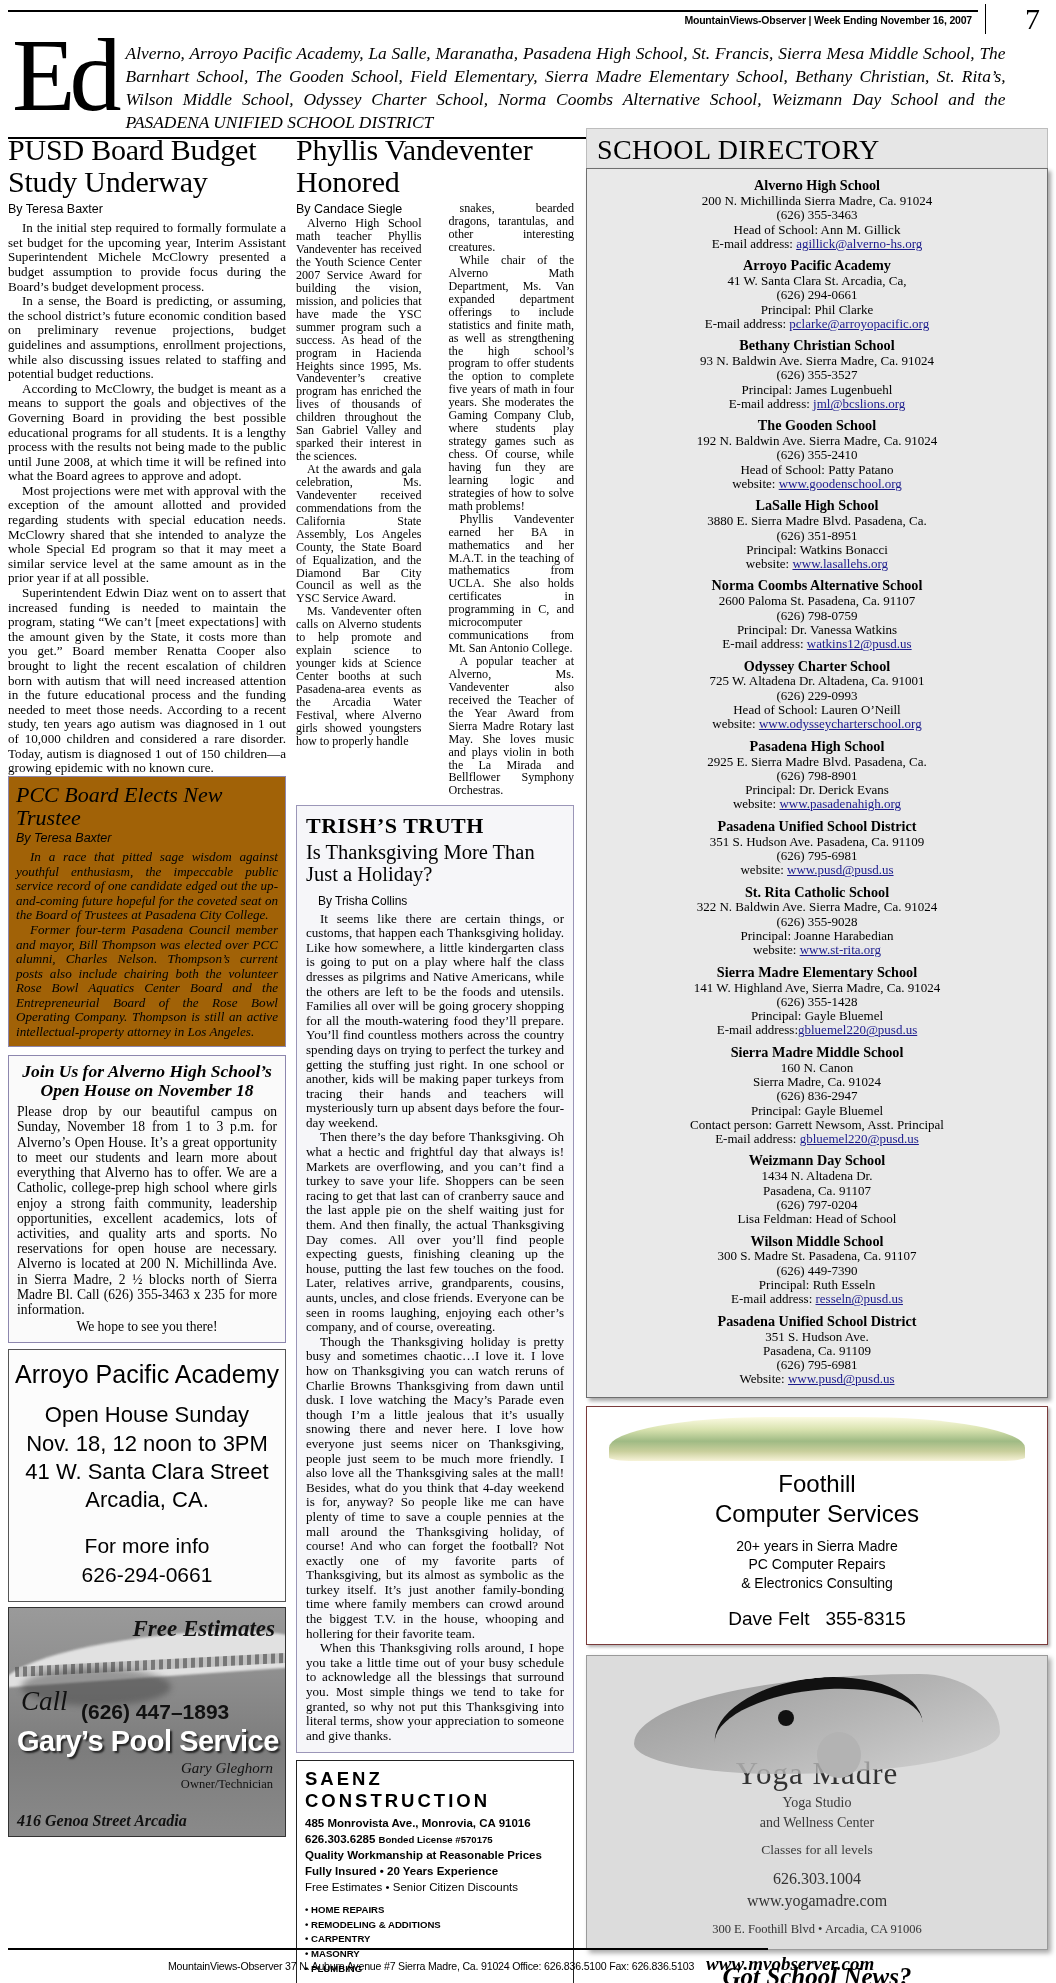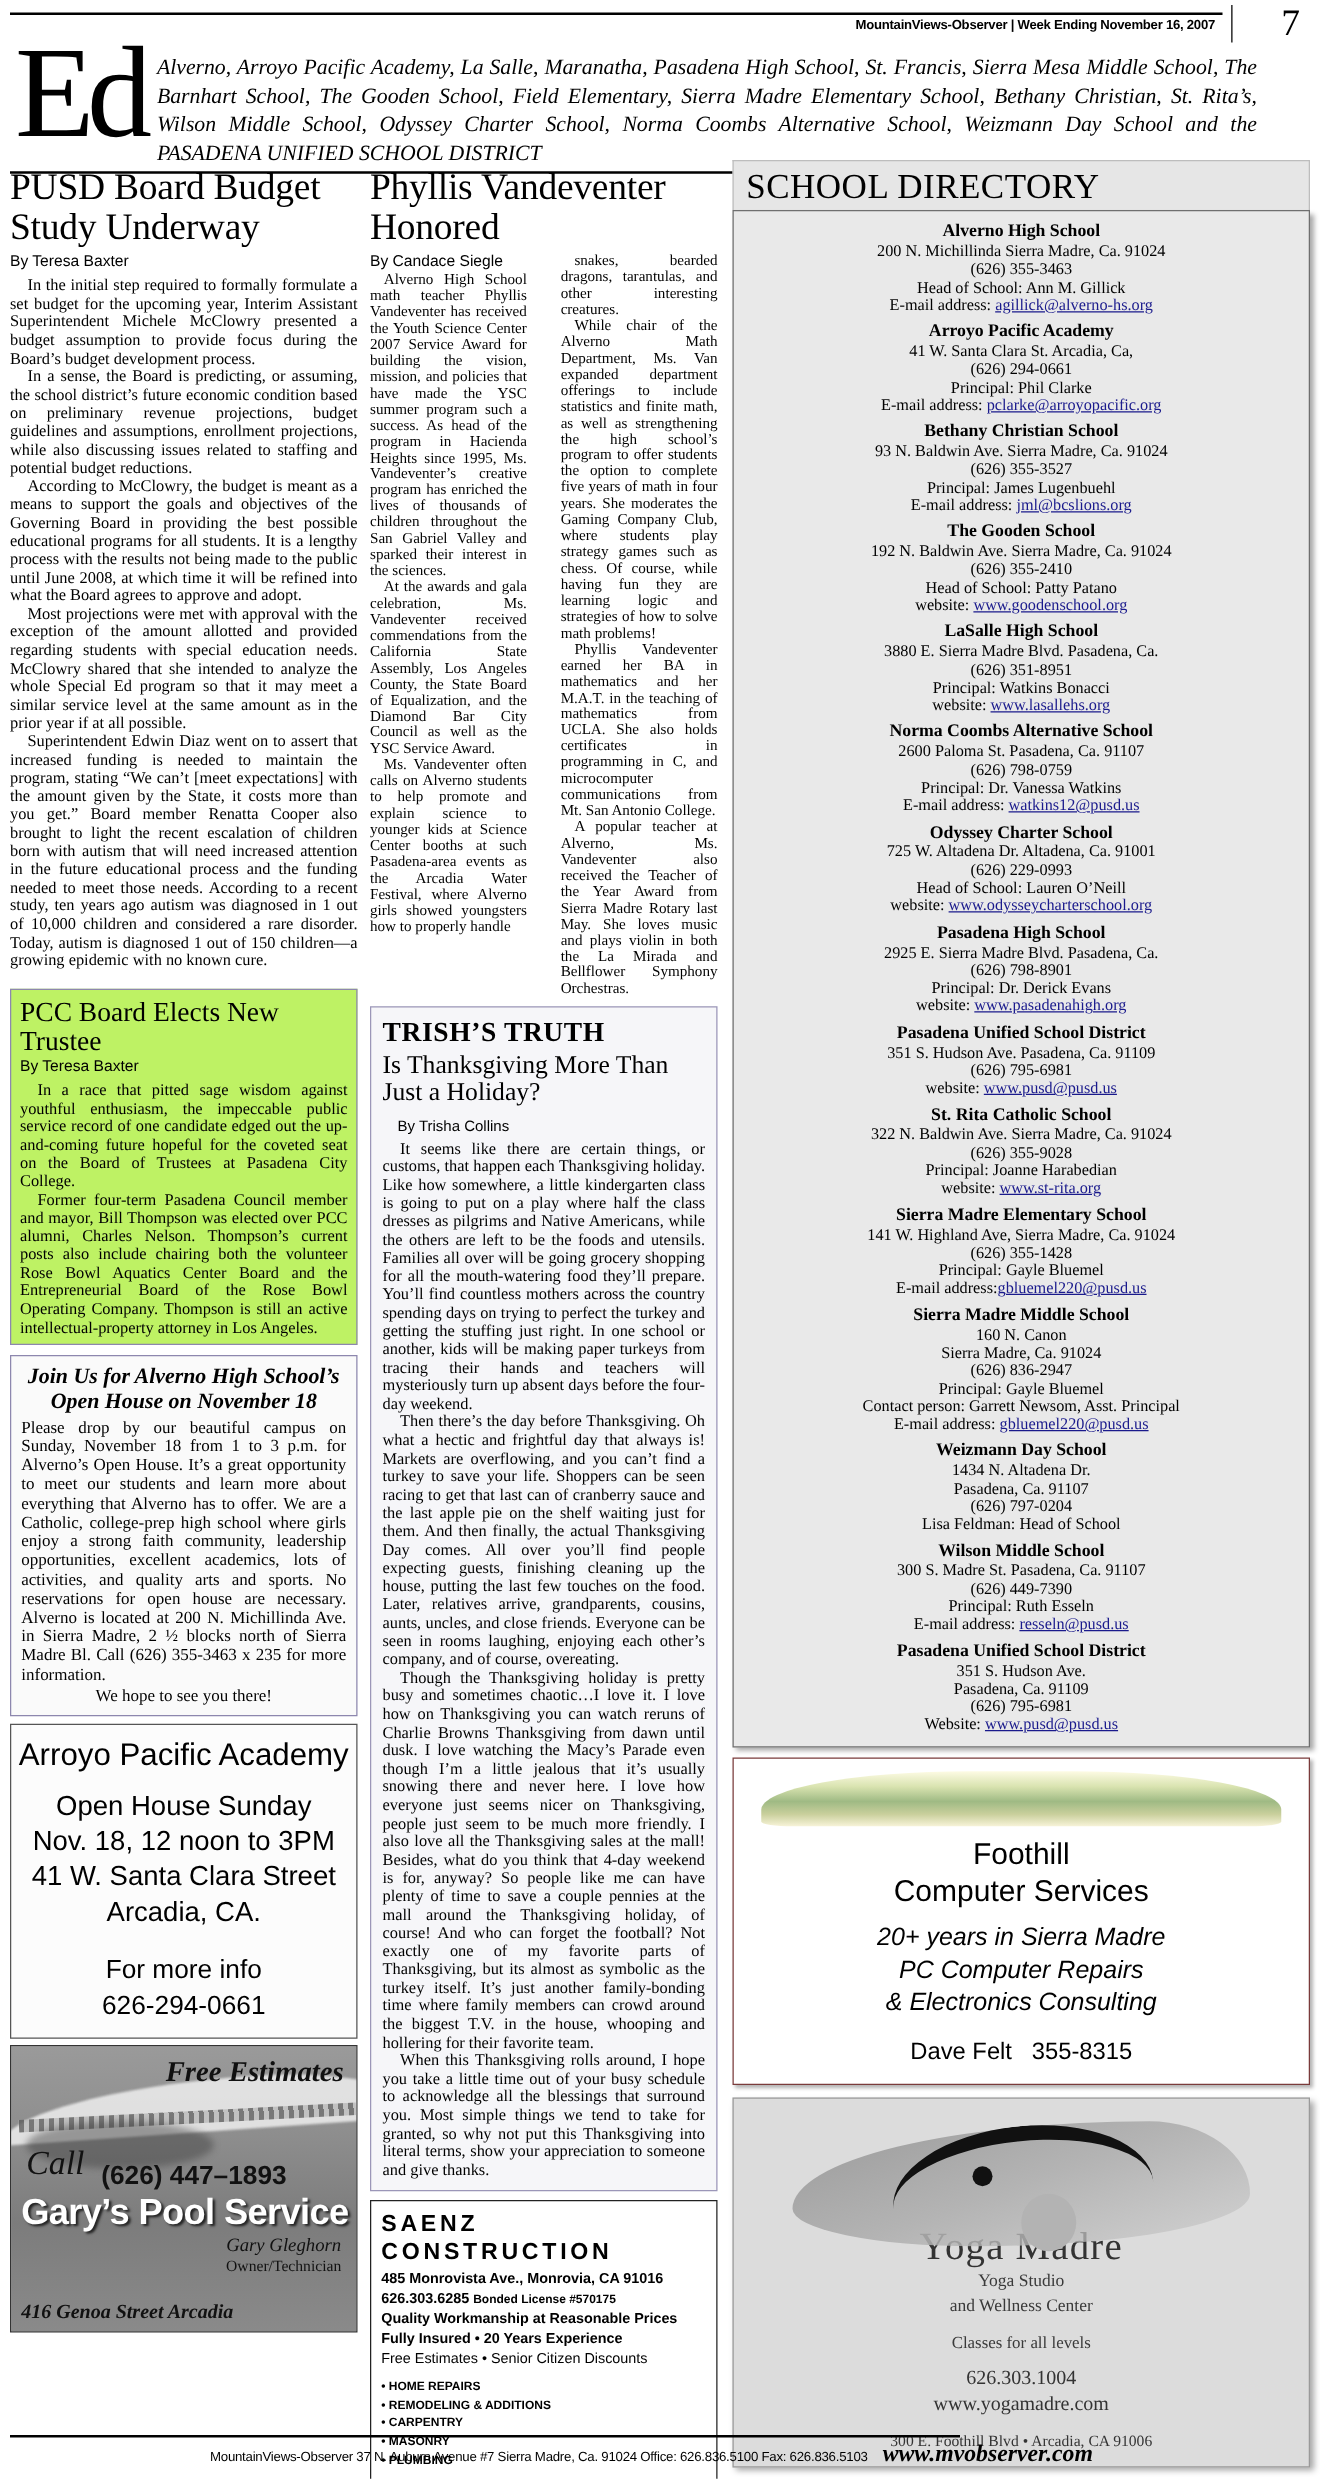--- a/index.html
+++ b/index.html
@@ -31,21 +31,21 @@
 
   
   h1.head{font-family:"Liberation Serif",serif;font-weight:normal;font-size:30px;line-height:1.07;
           margin:6px 0 4px 0;letter-spacing:-0.2px;}
   .byline{font-family:"Liberation Sans",sans-serif;font-size:12.5px;margin:2px 0 5px 0;}
   p.body{font-family:"Liberation Serif",serif;font-size:13.1px;line-height:1.115;text-align:justify;
          margin:0;text-indent:14px;-webkit-hyphens:auto;hyphens:auto;}
   p.body.first{text-indent:14px;}
 
   
-  .box{border:1px solid #8d87ae;background:#bef264;padding:6px 7px;margin-top:15px;}
+  .box{border:1px solid #8d87ae;background:#a16207;padding:6px 7px;margin-top:0;font-style:italic;}
   .box h2{font-family:"Liberation Serif",serif;font-weight:normal;font-size:22px;margin:0 0 2px 0;line-height:1.05;}
 
   
   .two-sub{display:flex;gap:27px;}
   .two-sub .c{width:133px;}
   p.tiny{font-family:"Liberation Serif",serif;font-size:12.1px;line-height:1.07;text-align:justify;margin:0;text-indent:11px;}
 
   .trish-box{border:1px solid #9b96b8;background:#f6f6f9;padding:7px 9px 9px 9px;margin-top:8px;}
   .trish-title{font-family:"Liberation Serif",serif;font-weight:bold;font-size:22px;letter-spacing:0.5px;margin:0;}
   .trish-sub{font-family:"Liberation Serif",serif;font-size:20.5px;line-height:1.08;margin:2px 0 0 0;}
@@ -106,21 +106,21 @@
   .saenz-foot{font-size:8.4px;font-weight:bold;text-align:center;margin-top:6px;letter-spacing:0.2px;}
   .saenz-guy{width:54px;position:relative;}
   .guy{position:absolute;right:0;top:-30px;width:46px;height:92px;}
 
   .ad-foothill{border:1px solid #7a3b3b;background:#fff;margin-top:8px;padding:0 0 14px 0;text-align:center;
                font-family:"Liberation Sans",sans-serif;box-shadow:2px 2px 3px rgba(0,0,0,.3);}
   .fh-hill{height:44px;margin:10px 22px 8px 22px;
            background:linear-gradient(180deg,#fdfbe4 0%,#d9e3b0 28%,#9fba84 55%,#c9cf9c 78%,#f7f3d8 100%);
            border-radius:40% 40% 6% 6%/70% 70% 8% 8%;}
   .ad-foothill .n{font-size:24px;line-height:1.28;}
-  .ad-foothill .d{font-size:20px;line-height:1.3;margin-top:7px;font-style:italic;}
+  .ad-foothill .d{font-size:14px;line-height:1.3;margin-top:7px;}
   .ad-foothill .p{font-size:19px;margin-top:16px;}
 
   .ad-yoga{border:1px solid #9a9a9a;background:#dcdcdc;margin-top:10px;padding:14px 12px 12px 12px;
            text-align:center;position:relative;box-shadow:3px 3px 5px rgba(0,0,0,.35);}
   .yoga-art{position:relative;height:118px;}
   .yoga-swoosh{position:absolute;left:8%;top:4px;width:84%;height:100px;
                background:linear-gradient(160deg,rgba(150,150,150,.95) 0%,rgba(175,175,175,.9) 50%,rgba(205,205,205,.6) 100%);
                border-radius:78% 22% 60% 40%/70% 58% 42% 30%;}
   .yoga-arc{position:absolute;left:26%;top:8px;width:48%;height:54px;border:0;
             border-top:12px solid #111;border-radius:60% 60% 0 0/100% 100% 0 0;transform:rotate(-6deg);}

